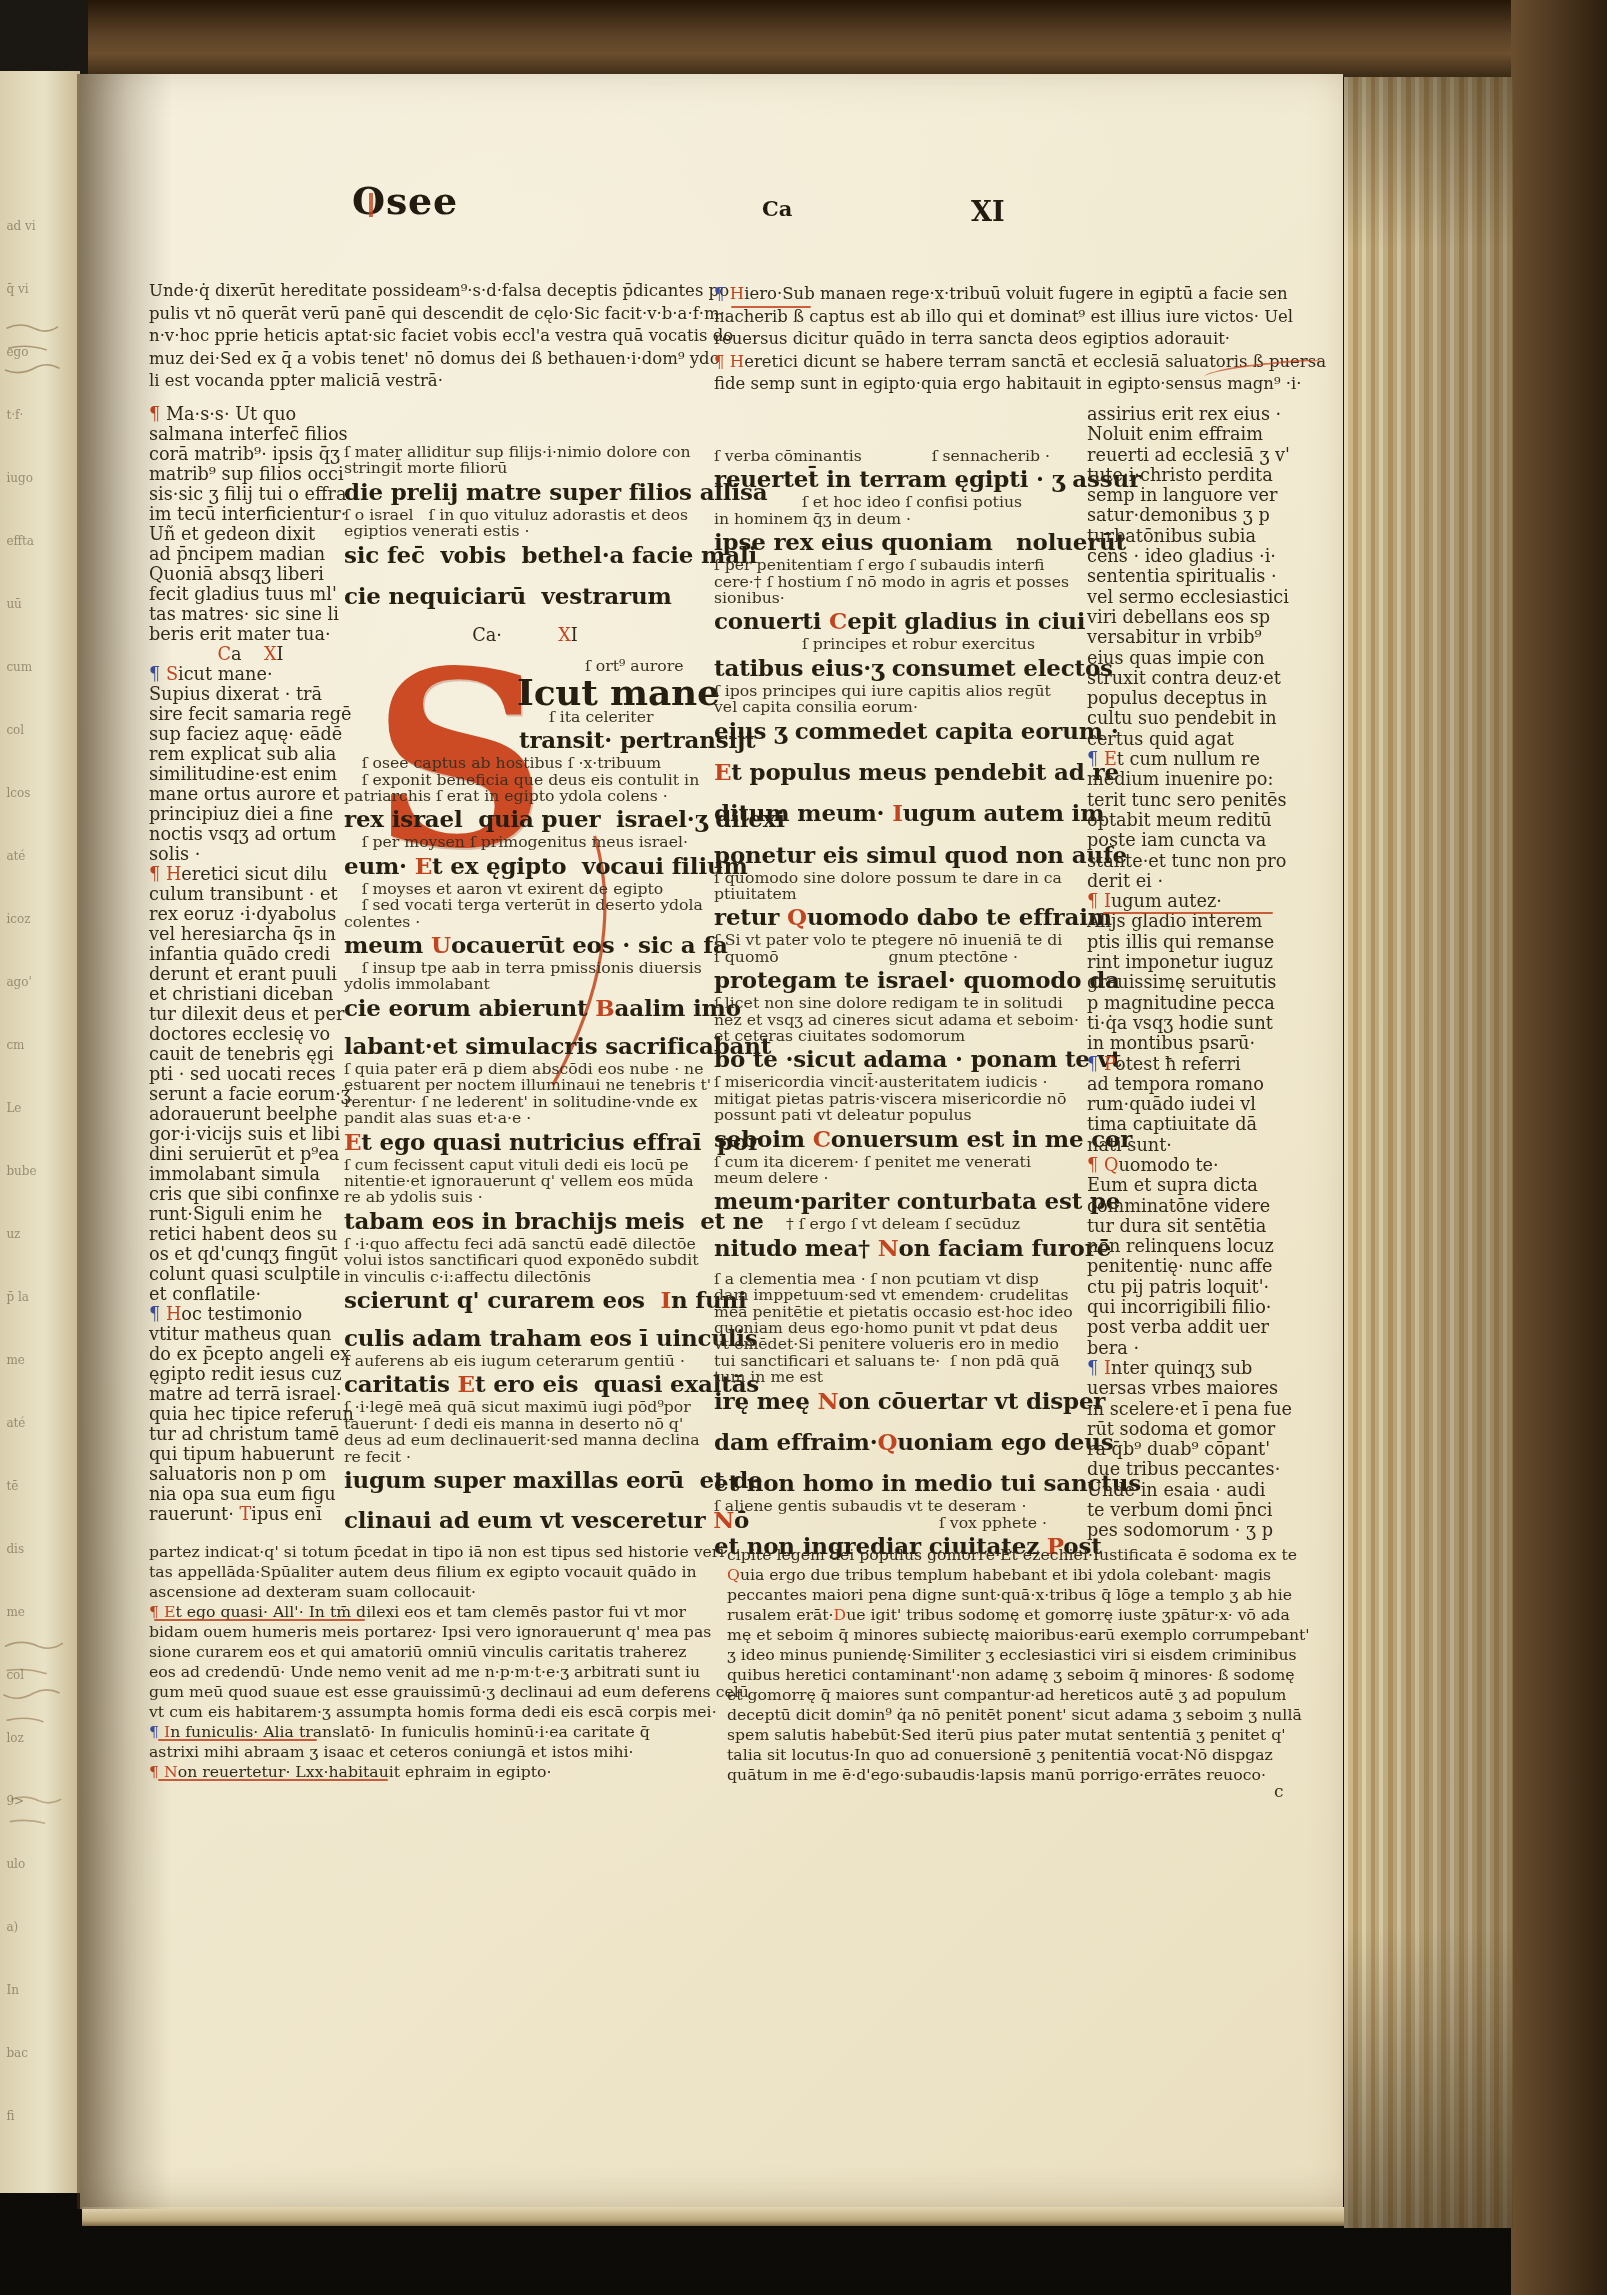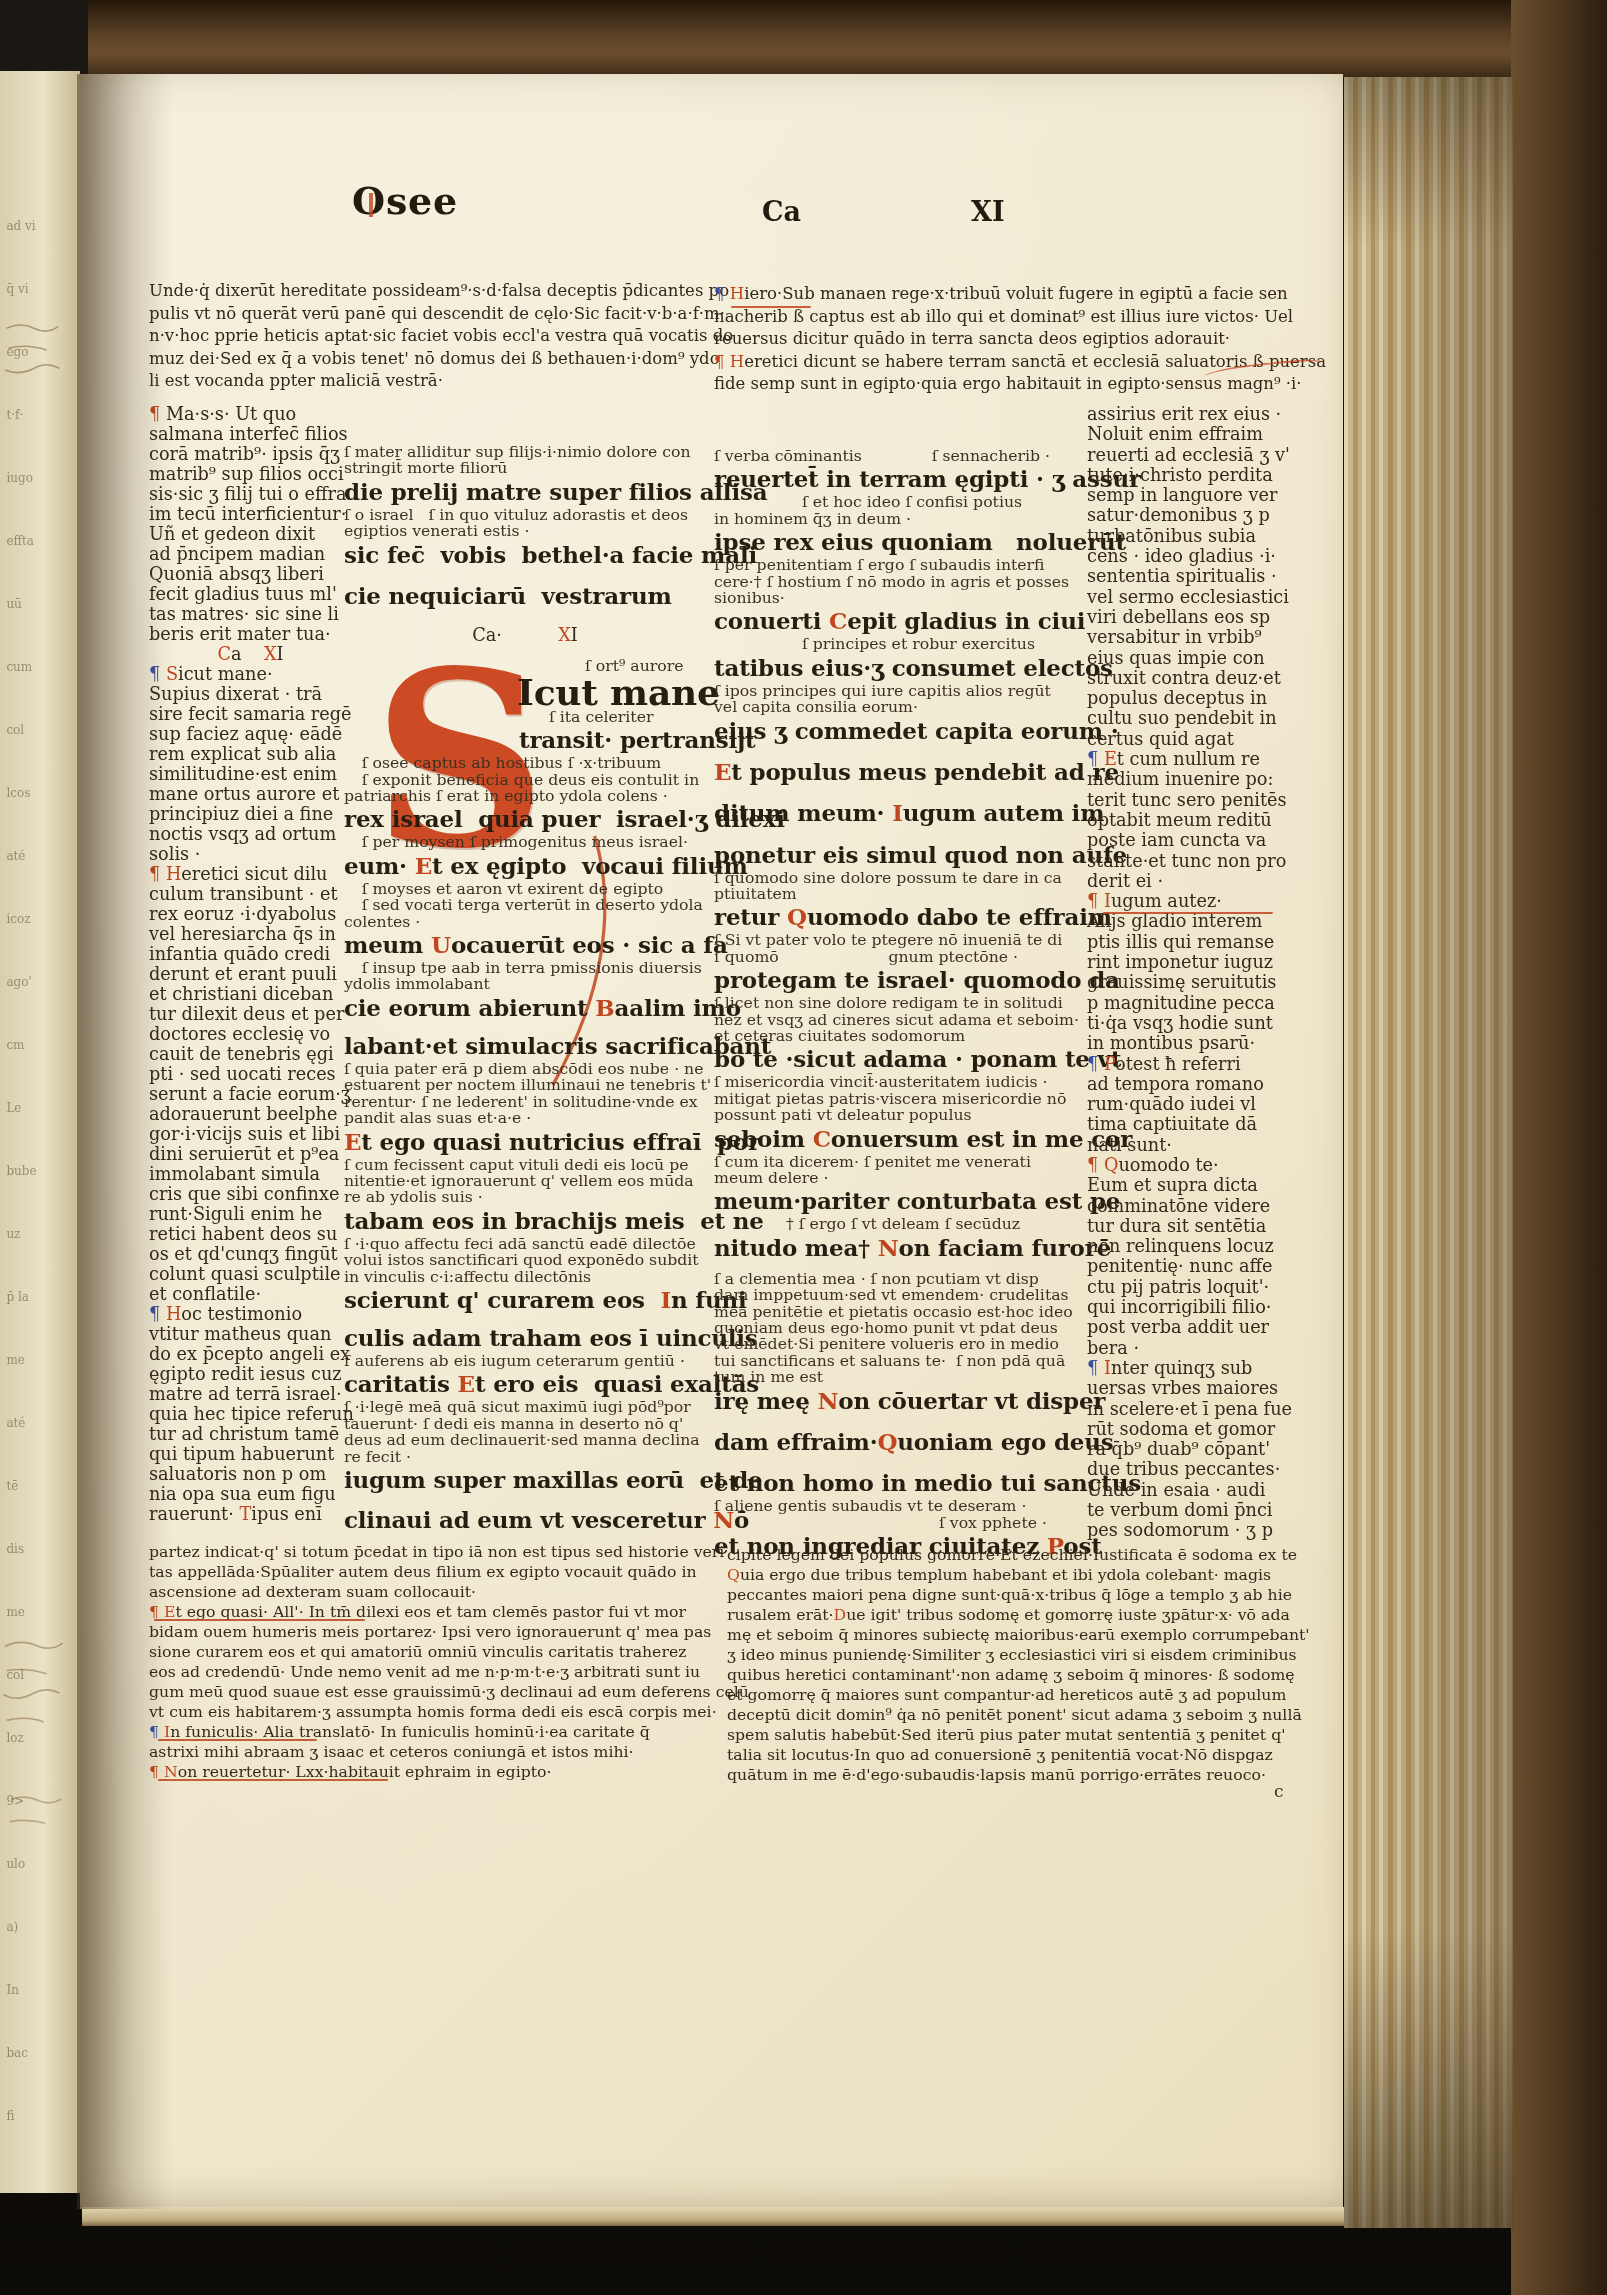--- a/index.html
+++ b/index.html
@@ -37,21 +37,21 @@
   .g {font-size:15.7px;line-height:16.4px;color:#3d3122;}
   .B {font-size:23px;line-height:30px;font-weight:700;letter-spacing:-0.2px;color:#271e12;}
   .B2{font-size:36px;line-height:34px;}
   .bl{font-size:15.7px;line-height:20px;color:#35291b;}
   .c {text-align:center;}
   .f {font-size:12px;line-height:63px;color:rgba(72,56,34,.48);padding-left:6.4px;}
   .rightcol .ln{line-height:20.3px;}
 
   .hdr{position:absolute;z-index:6;font-weight:700;color:#241b10;}
   .hdr-title{left:352px;top:178px;font-size:38px;letter-spacing:0.8px;}
-  .hdr-ca{left:762px;top:196px;font-size:27px;}
+  .hdr-ca{left:762px;top:196px;font-size:21px;}
   .hdr-xi{left:971px;top:196px;font-size:27px;}
   .osee-red{position:absolute;left:369px;top:193px;width:4px;height:24px;background:rgba(193,69,31,.8);z-index:6;}
 
   .initial{position:absolute;left:323px;top:659px;width:273px;z-index:4;
      font-size:241px;line-height:.85;font-weight:700;color:#cc4a24;text-align:center;
      text-shadow:1.6px 1.6px 0 rgba(140,40,15,.25);}
   .tail-svg,.hand-svg{position:absolute;z-index:4;}
 
   .redline{position:absolute;height:2.4px;background:rgba(193,69,31,.85);border-radius:1.6px;z-index:7;}
   .rl-hiero{left:731px;top:306px;width:80px;}
@@ -294,21 +294,21 @@
       <div class="ln g"><span class="sg-k">ſ cum ita dicerem· ſ penitet me venerati</span></div>
       <div class="ln g"><span class="sg-k">meum delere ·</span></div>
       <div class="ln B"><span class="sg-k">meum·pariter conturbata est pe</span></div>
       <div class="ln g" style="padding-left: 72px;"><span class="sg-k">† ſ ergo ſ vt deleam ſ secūduz</span></div>
       <div class="ln B"><span class="sg-k">nitudo mea† </span><span class="sg-r">N</span><span class="sg-k">on faciam furorē</span></div>
       <div class="ln g" style="margin-top: 8px;"><span class="sg-k">ſ a clementia mea · ſ non pcutiam vt disp</span></div>
       <div class="ln g"><span class="sg-k">dam imppetuum·sed vt emendem· crudelitas</span></div>
       <div class="ln g"><span class="sg-k">mea penitētie et pietatis occasio est·hoc ideo</span></div>
       <div class="ln g"><span class="sg-k">quoniam deus ego·homo punit vt pdat deus</span></div>
       <div class="ln g"><span class="sg-k">vt emēdet·Si penitere volueris ero in medio</span></div>
-      <div class="ln g"><span class="sg-k">tui sanctificans et saluans te·  ſ non pdā quā</span></div>
+      <div class="ln g"><span class="sg-k">tui sanctificari et saluans te·  ſ non pdā quā</span></div>
       <div class="ln g"><span class="sg-k">tum in me est</span></div>
       <div class="ln B"><span class="sg-k">irę meę </span><span class="sg-r">N</span><span class="sg-k">on cōuertar vt disper</span></div>
       <div class="ln B" style="margin-top: 11.3px;"><span class="sg-k">dam effraim·</span><span class="sg-r">Q</span><span class="sg-k">uoniam ego deus</span></div>
       <div class="ln B" style="margin-top: 11.3px;"><span class="sg-k">et non homo in medio tui sanctus</span></div>
       <div class="ln g"><span class="sg-k">ſ aliene gentis subaudis vt te deseram ·</span></div>
       <div class="ln g" style="padding-left: 225px;"><span class="sg-k">ſ vox pphete ·</span></div>
       <div class="ln B"><span class="sg-k">et non ingrediar ciuitatez </span><span class="sg-r">P</span><span class="sg-k">ost</span></div>
     </div>
   <div class="col rightcol">
       <div class="ln m"><span class="sg-k">assirius erit rex eius ·</span></div>

